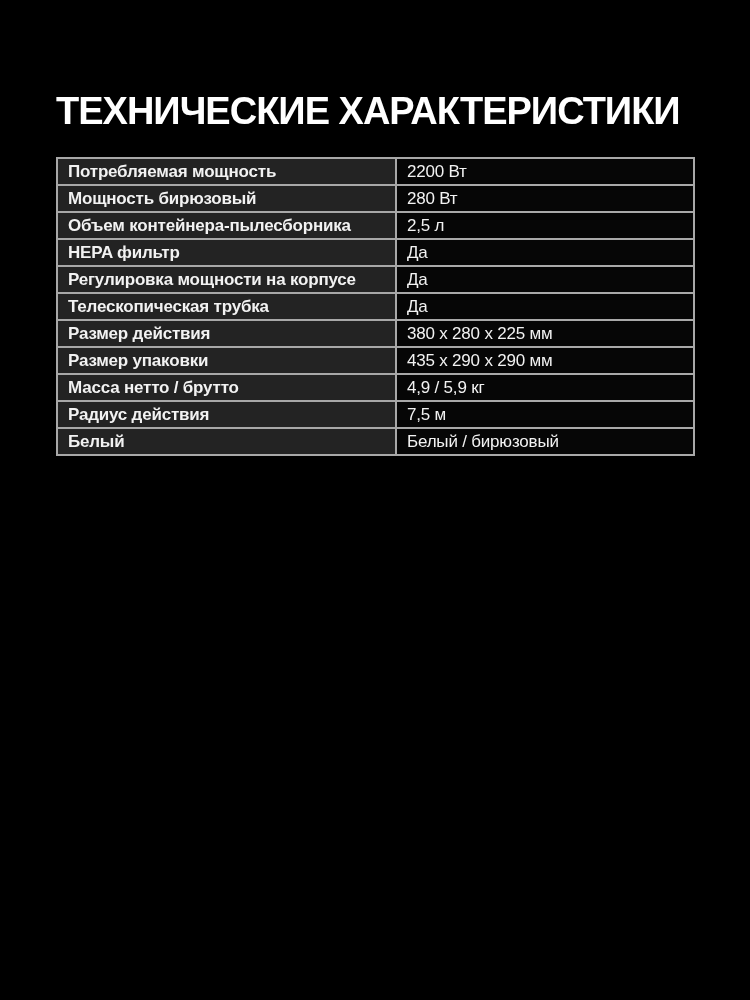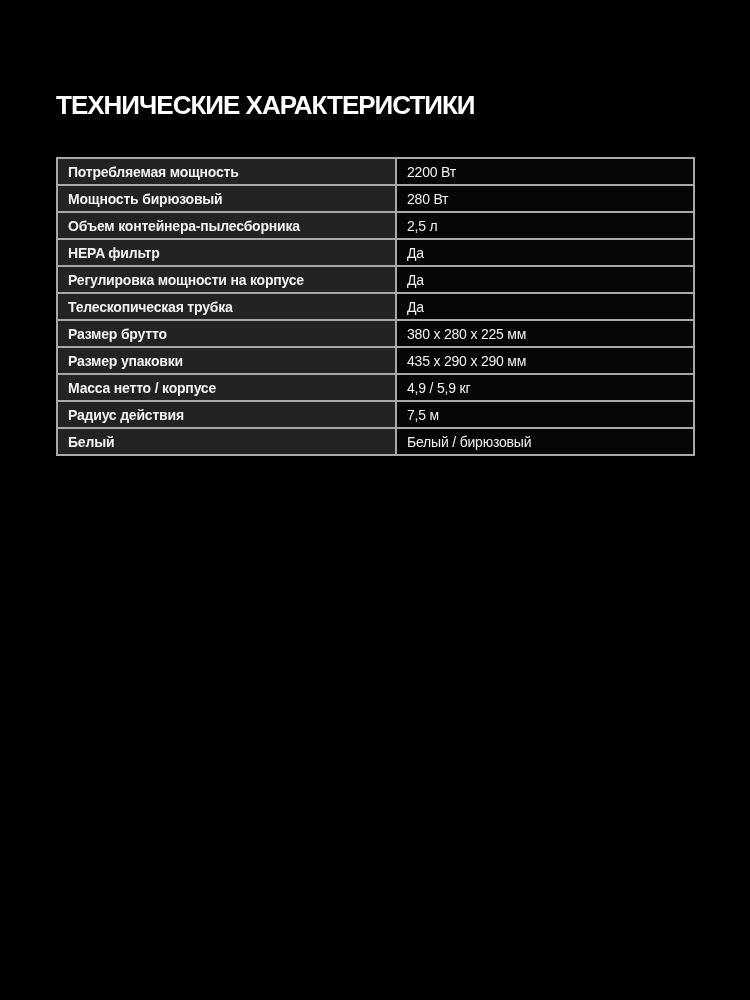--- a/index.html
+++ b/index.html
@@ -14,40 +14,40 @@
     background: #000000;
     overflow: hidden;
     font-family: "Liberation Sans", sans-serif;
   }
   .page-title {
     position: absolute;
     left: 56px;
     top: 92px;
     margin: 0;
     color: #ffffff;
-    font-size: 26px;
+    font-size: 38px;
     font-weight: bold;
     letter-spacing: -1px;
     line-height: 1;
     white-space: nowrap;
   }
   table.specs {
     position: absolute;
     left: 56px;
     top: 157px;
     width: 639px;
     border-collapse: collapse;
     table-layout: fixed;
     border: 2px solid #dedede;
   }
   table.specs td {
     border: 2px solid #a8a8a8;
     height: 23px;
     padding: 1px 8px 1px 10px;
-    font-size: 14px;
+    font-size: 17px;
     color: #f2f2f2;
     vertical-align: middle;
     white-space: nowrap;
     overflow: hidden;
     letter-spacing: -0.2px;
   }
   td.spec-label {
     background: #232323;
     font-weight: bold;
     width: 319px;
@@ -85,29 +85,29 @@
       </tr>
       <tr>
         <td class="spec-label">Регулировка мощности на корпусе</td>
         <td class="spec-value">Да</td>
       </tr>
       <tr>
         <td class="spec-label">Телескопическая трубка</td>
         <td class="spec-value">Да</td>
       </tr>
       <tr>
-        <td class="spec-label">Размер брутто</td>
+        <td class="spec-label">Размер действия</td>
         <td class="spec-value">380 х 280 х 225 мм</td>
       </tr>
       <tr>
         <td class="spec-label">Размер упаковки</td>
         <td class="spec-value">435 х 290 х 290 мм</td>
       </tr>
       <tr>
-        <td class="spec-label">Масса нетто / корпусе</td>
+        <td class="spec-label">Масса нетто / брутто</td>
         <td class="spec-value">4,9 / 5,9 кг</td>
       </tr>
       <tr>
         <td class="spec-label">Радиус действия</td>
         <td class="spec-value">7,5 м</td>
       </tr>
       <tr>
         <td class="spec-label">Белый</td>
         <td class="spec-value">Белый / бирюзовый</td>
       </tr>

